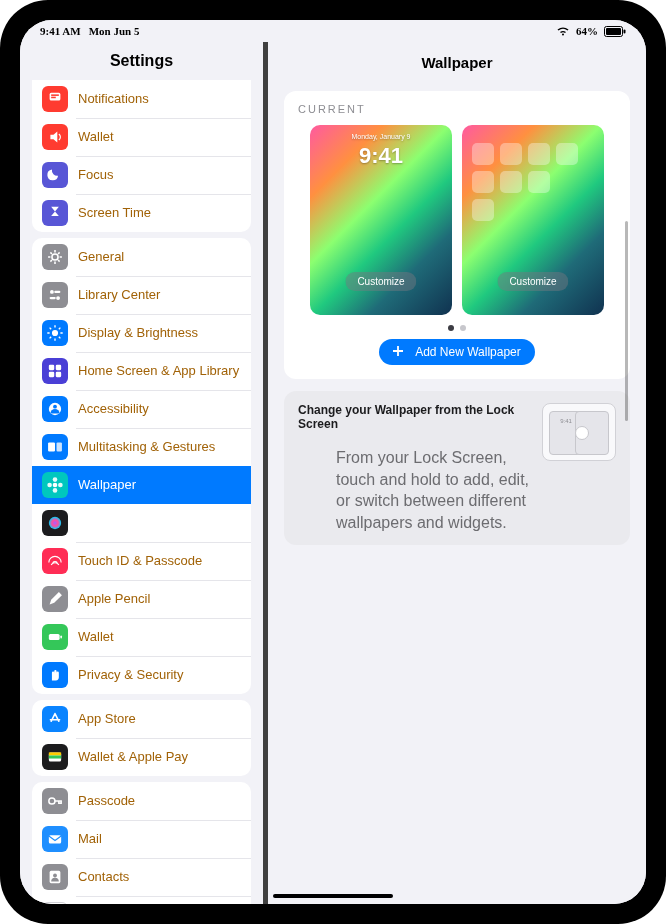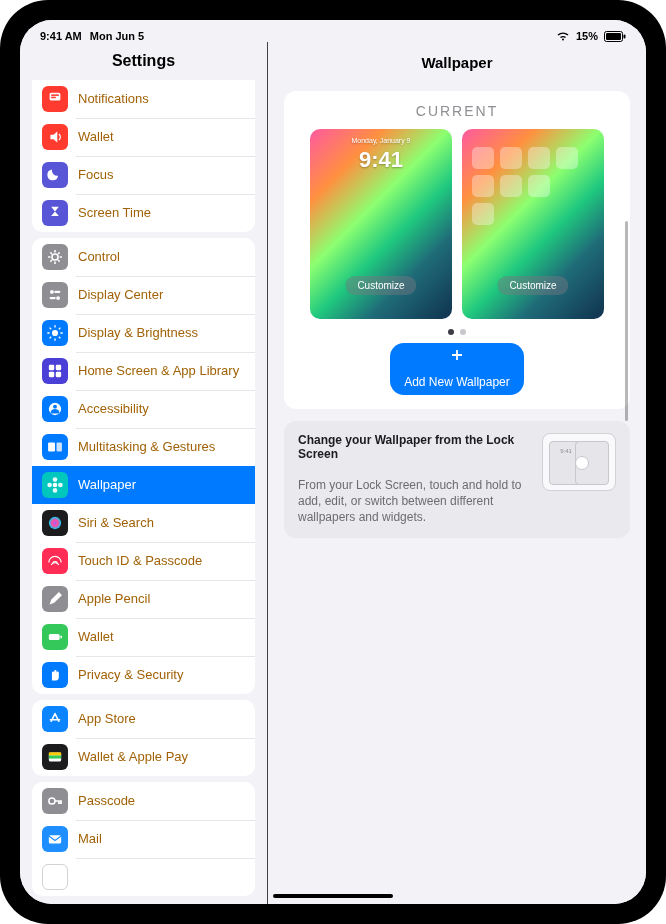--- a/index.html
+++ b/index.html
@@ -22,39 +22,40 @@
     width: 100%; height: 100%;
     background: #f2f2f7;
     border-radius: 32px;
     overflow: hidden;
     display: flex;
     flex-direction: column;
   }
   .status-bar {
     height: 22px;
     display: flex;
-    align-items: flex-end;
+    align-items: center;
     justify-content: space-between;
     padding: 0 20px;
     font-size: 11px;
     font-weight: 600;
     background: #f2f2f7;
+    font-family: Liberation Serif, serif;
   }
   .status-left { display: flex; gap: 8px; align-items: center; }
   .status-right { display: flex; gap: 6px; align-items: center; }
   .wifi-icon, .battery-icon { display: inline-flex; }
   .content-area {
     flex: 1;
     display: flex;
     overflow: hidden;
   }
   .sidebar {
     width: 248px;
     background: #f2f2f7;
-    border-right: 1px solid #404040;
+    border-right: 5px solid #404040;
     overflow-y: auto;
     display: flex;
     flex-direction: column;
   }
   .sidebar-title {
     font-size: 16px;
     font-weight: 700;
     text-align: center;
     padding: 10px 0 10px;
   }
@@ -113,24 +114,23 @@
     text-align: center;
     padding: 12px 0 8px;
   }
   .card {
     background: #fff;
     margin: 12px 16px 8px;
     border-radius: 12px;
     padding: 12px 14px 14px;
   }
   .card-header {
-    font-size: 14px;
+    font-size: 11px;
     letter-spacing: 2px;
     color: #8e8e93;
-    text-align: center;
     margin-bottom: 10px;
   }
   .previews {
     display: flex;
     gap: 10px;
     justify-content: center;
   }
   .preview {
     width: 142px; height: 190px;
     border-radius: 10px;
@@ -191,34 +191,33 @@
     gap: 12px;
     margin: 0 auto;
     background: #007aff;
     color: #fff;
     font-size: 12px;
     font-weight: 500;
     padding: 6px 14px;
     border-radius: 14px;
     border: none;
     cursor: pointer;
-    flex-direction: column;
   }
   .tip {
     background: #eaeaee;
     margin: 4px 16px;
     border-radius: 12px;
     padding: 12px 14px;
     display: flex;
     gap: 12px;
     align-items: flex-start;
   }
   .tip-text { flex: 1; }
   .tip-title { font-size: 12px; font-weight: 600; margin-bottom: 16px; color: #1c1c1e; }
-  .tip-body { font-size: 12px; color: #6c6c70; line-height: 1.35; }
+  .tip-body { font-size: 16px; color: #6c6c70; line-height: 1.35; margin-left: 38px; }
   .tip-illus {
     width: 74px; height: 58px;
     background: #f9f9fb;
     border: 1px solid #d1d1d6;
     border-radius: 8px;
     position: relative;
     flex-shrink: 0;
   }
   .tip-illus .mini {
     position: absolute;
@@ -268,21 +267,21 @@
       <div class="status-left">
         <span>9:41 AM</span>
         <span>Mon Jun 5</span>
       </div>
       <div class="status-right">
         <span class="wifi-icon">
           <svg width="14" height="10" viewBox="0 0 14 10">
               <path d="M7 9.5a1 1 0 100-2 1 1 0 000 2zM4 6a5 5 0 016 0l-1 1a3.5 3.5 0 00-4 0zM1.5 3.5a9 9 0 0111 0l-1 1a7.5 7.5 0 00-9 0z" fill="#000"></path>
             </svg>
         </span>
-        <span>15%</span>
+        <span>64%</span>
         <span class="battery-icon">
           <svg width="22" height="11" viewBox="0 0 22 11">
               <rect x="0.5" y="0.5" width="18" height="10" rx="2" fill="none" stroke="#000"></rect>
               <rect x="2" y="2" width="15" height="7" rx="1" fill="#000"></rect>
               <rect x="19.5" y="3.5" width="2" height="4" rx="1" fill="#000"></rect>
             </svg>
         </span>
       </div>
     </div>
 
@@ -329,32 +328,32 @@
               </div>
             </div>
             <div class="group">
               <div class="row">
                 <div class="icon" style="background: rgb(142, 142, 147);">
                   <svg width="20" height="20" viewBox="0 0 26 26">
                     <circle cx="13" cy="13" r="4" fill="none" stroke="#fff" stroke-width="2"></circle>
                     <path d="M13 4v3M13 19v3M4 13h3M19 13h3M7 7l2 2M17 17l2 2M19 7l-2 2M7 19l2-2" stroke="#fff" stroke-width="2"></path>
                   </svg>
                 </div>
-                <div class="label">Control</div>
+                <div class="label">General</div>
               </div>
               <div class="row">
                 <div class="icon" style="background: rgb(142, 142, 147);">
                   <svg width="20" height="20" viewBox="0 0 26 26">
                     <circle cx="9" cy="9" r="2.5" fill="#fff"></circle>
                     <rect x="12" y="7.5" width="8" height="3" rx="1.5" fill="#fff"></rect>
                     <circle cx="17" cy="17" r="2.5" fill="#fff"></circle>
                     <rect x="6" y="15.5" width="8" height="3" rx="1.5" fill="#fff"></rect>
                   </svg>
                 </div>
-                <div class="label">Display Center</div>
+                <div class="label">Library Center</div>
               </div>
               <div class="row">
                 <div class="icon" style="background: rgb(0, 122, 255);">
                   <svg width="20" height="20" viewBox="0 0 26 26">
                     <circle cx="13" cy="13" r="4" fill="#fff"></circle>
                     <path d="M13 3v3M13 20v3M3 13h3M20 13h3M6 6l2 2M18 18l2 2M20 6l-2 2M6 20l2-2" stroke="#fff" stroke-width="1.8"></path>
                   </svg>
                 </div>
                 <div class="label">Display &amp; Brightness</div>
               </div>
@@ -406,21 +405,20 @@
                     <circle cx="13" cy="13" r="8" fill="url(#sg)"></circle>
                     <defs>
                       <radialGradient id="sg">
                         <stop offset="0" stop-color="#a960ff"></stop>
                         <stop offset=".5" stop-color="#ff4da0"></stop>
                         <stop offset="1" stop-color="#00d4ff"></stop>
                       </radialGradient>
                     </defs>
                   </svg>
                 </div>
-                <div class="label">Siri &amp; Search</div>
               </div>
               <div class="row">
                 <div class="icon" style="background: rgb(255, 45, 85);">
                   <svg width="20" height="20" viewBox="0 0 26 26">
                     <path d="M8 18a6 6 0 0110 0M10 15a4 4 0 016 0M13 7a8 8 0 018 8M5 15a8 8 0 018-8" stroke="#fff" stroke-width="1.5" fill="none"></path>
                   </svg>
                 </div>
                 <div class="label">Touch ID &amp; Passcode</div>
               </div>
               <div class="row">
@@ -480,20 +478,30 @@
                 <div class="label">Passcode</div>
               </div>
               <div class="row">
                 <div class="icon" style="background: rgb(31, 143, 255);">
                   <svg width="20" height="20" viewBox="0 0 26 26">
                     <rect x="5" y="8" width="16" height="11" rx="2" fill="#fff"></rect>
                     <path d="M5 9l8 6 8-6" stroke="#1f8fff" stroke-width="1.5" fill="none"></path>
                   </svg>
                 </div>
                 <div class="label">Mail</div>
+              </div>
+              <div class="row">
+                <div class="icon" style="background: rgb(142, 142, 147);">
+                  <svg width="20" height="20" viewBox="0 0 26 26">
+                    <rect x="6" y="5" width="14" height="16" rx="2" fill="#fff"></rect>
+                    <circle cx="13" cy="11" r="2.5" fill="#8e8e93"></circle>
+                    <path d="M8 19a5 5 0 0110 0" fill="#8e8e93"></path>
+                  </svg>
+                </div>
+                <div class="label">Contacts</div>
               </div>
               <div class="row">
                 <div class="icon" style="background: rgb(255, 255, 255); border: 1px solid rgb(209, 209, 214);"></div>
               </div>
             </div>
           </div>
       </div>
 
       <div class="main" style="position:relative">
         <div class="main-title">Wallpaper</div>

